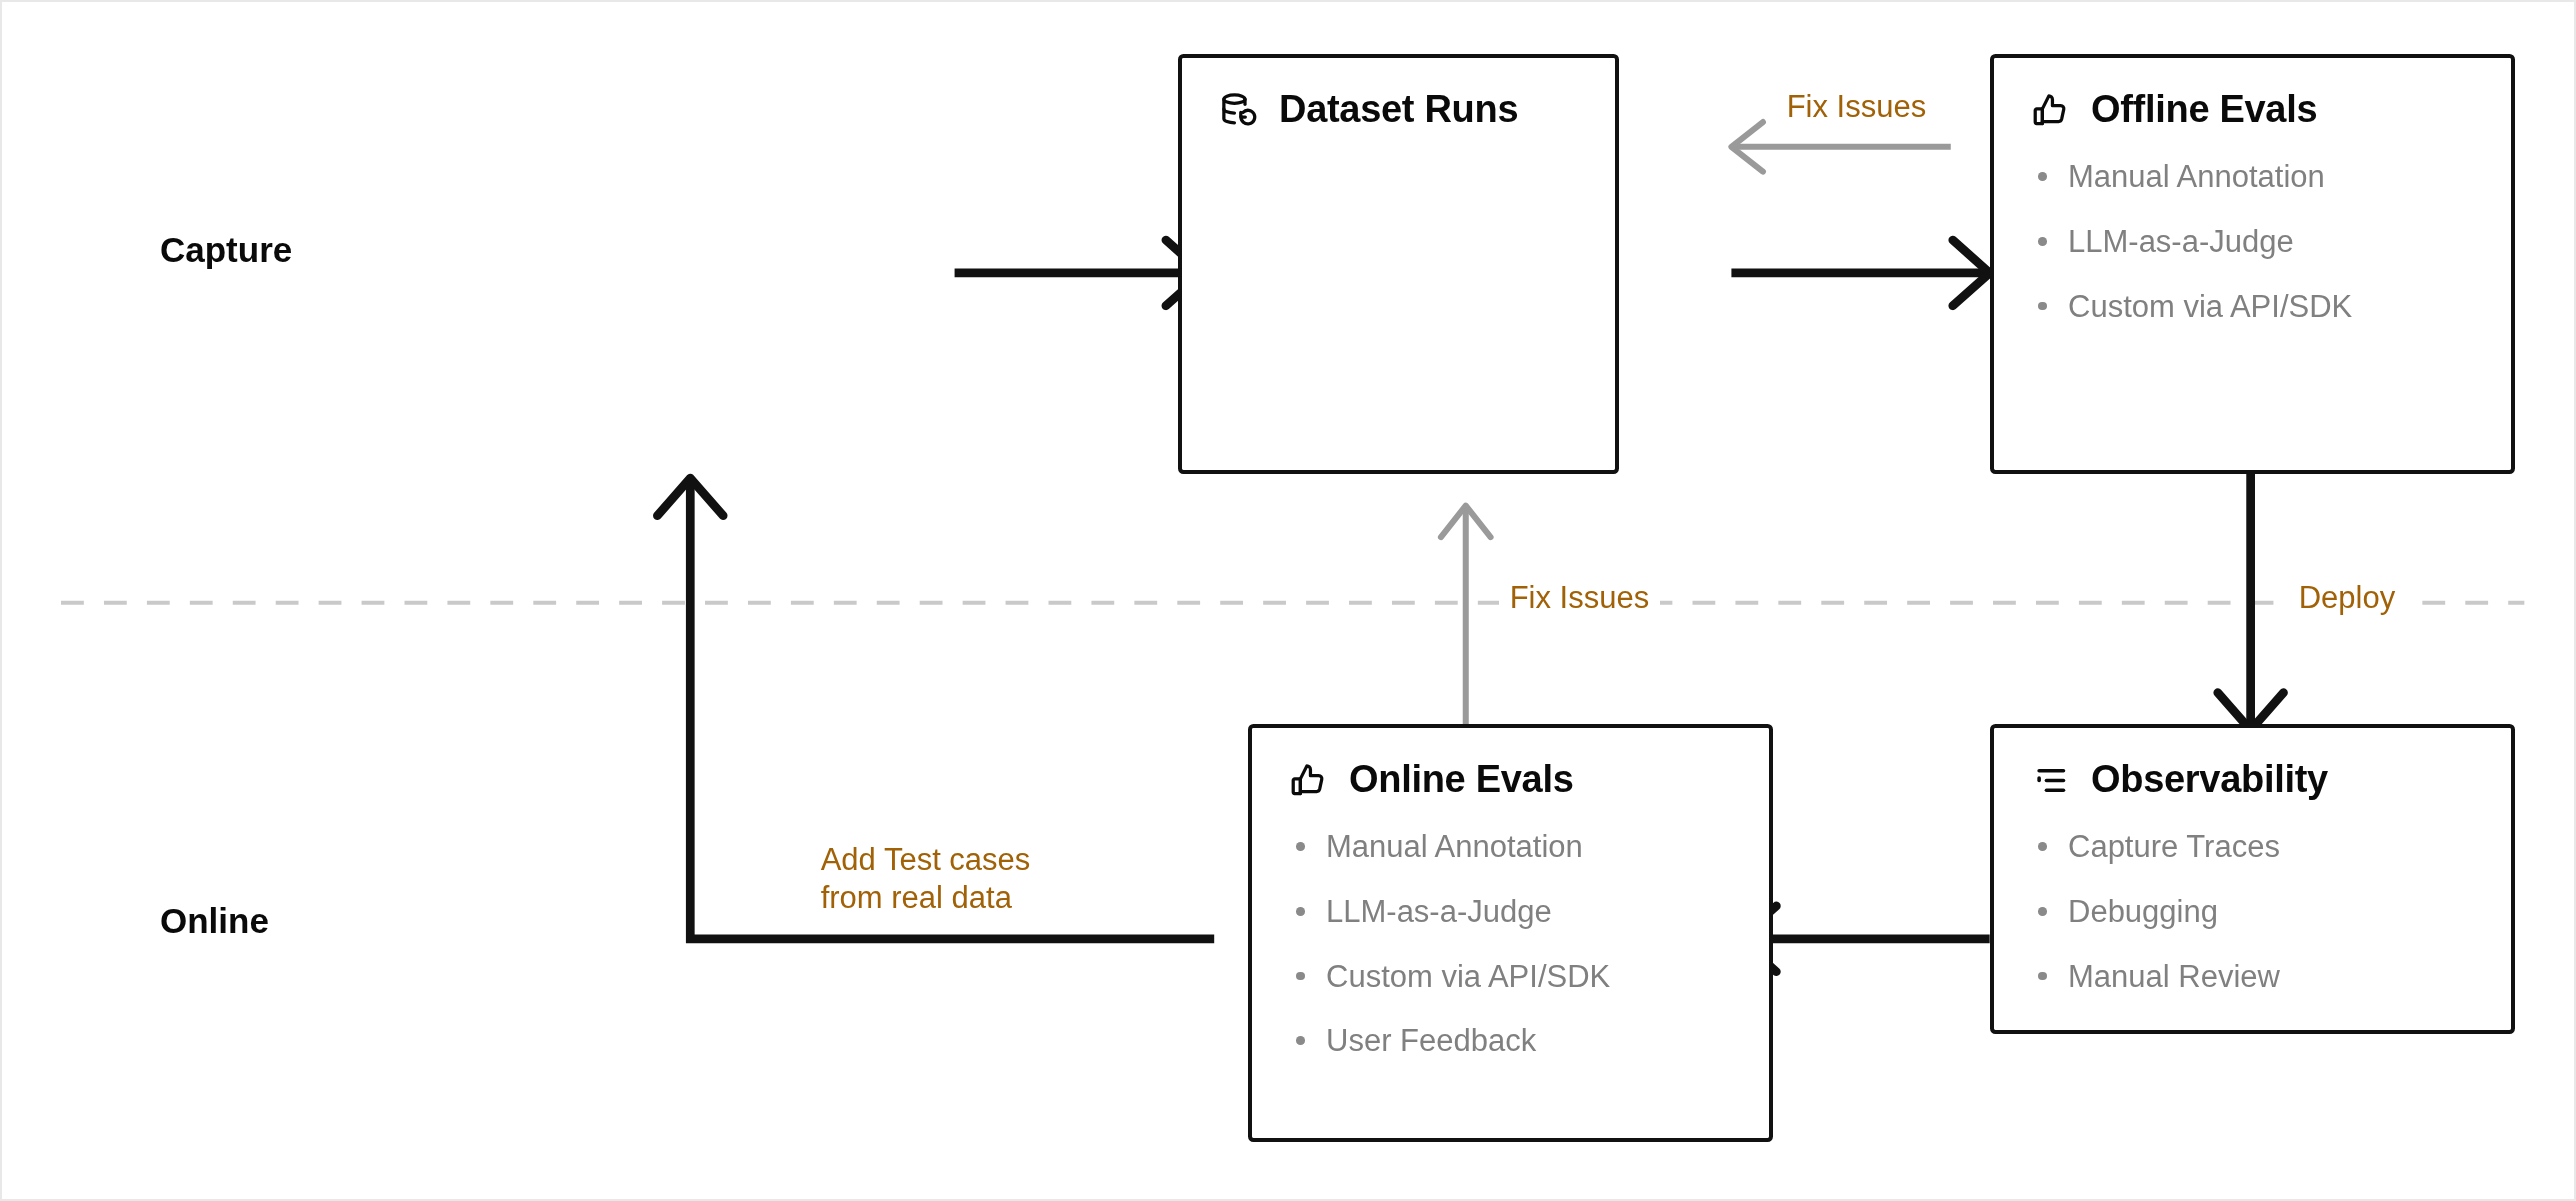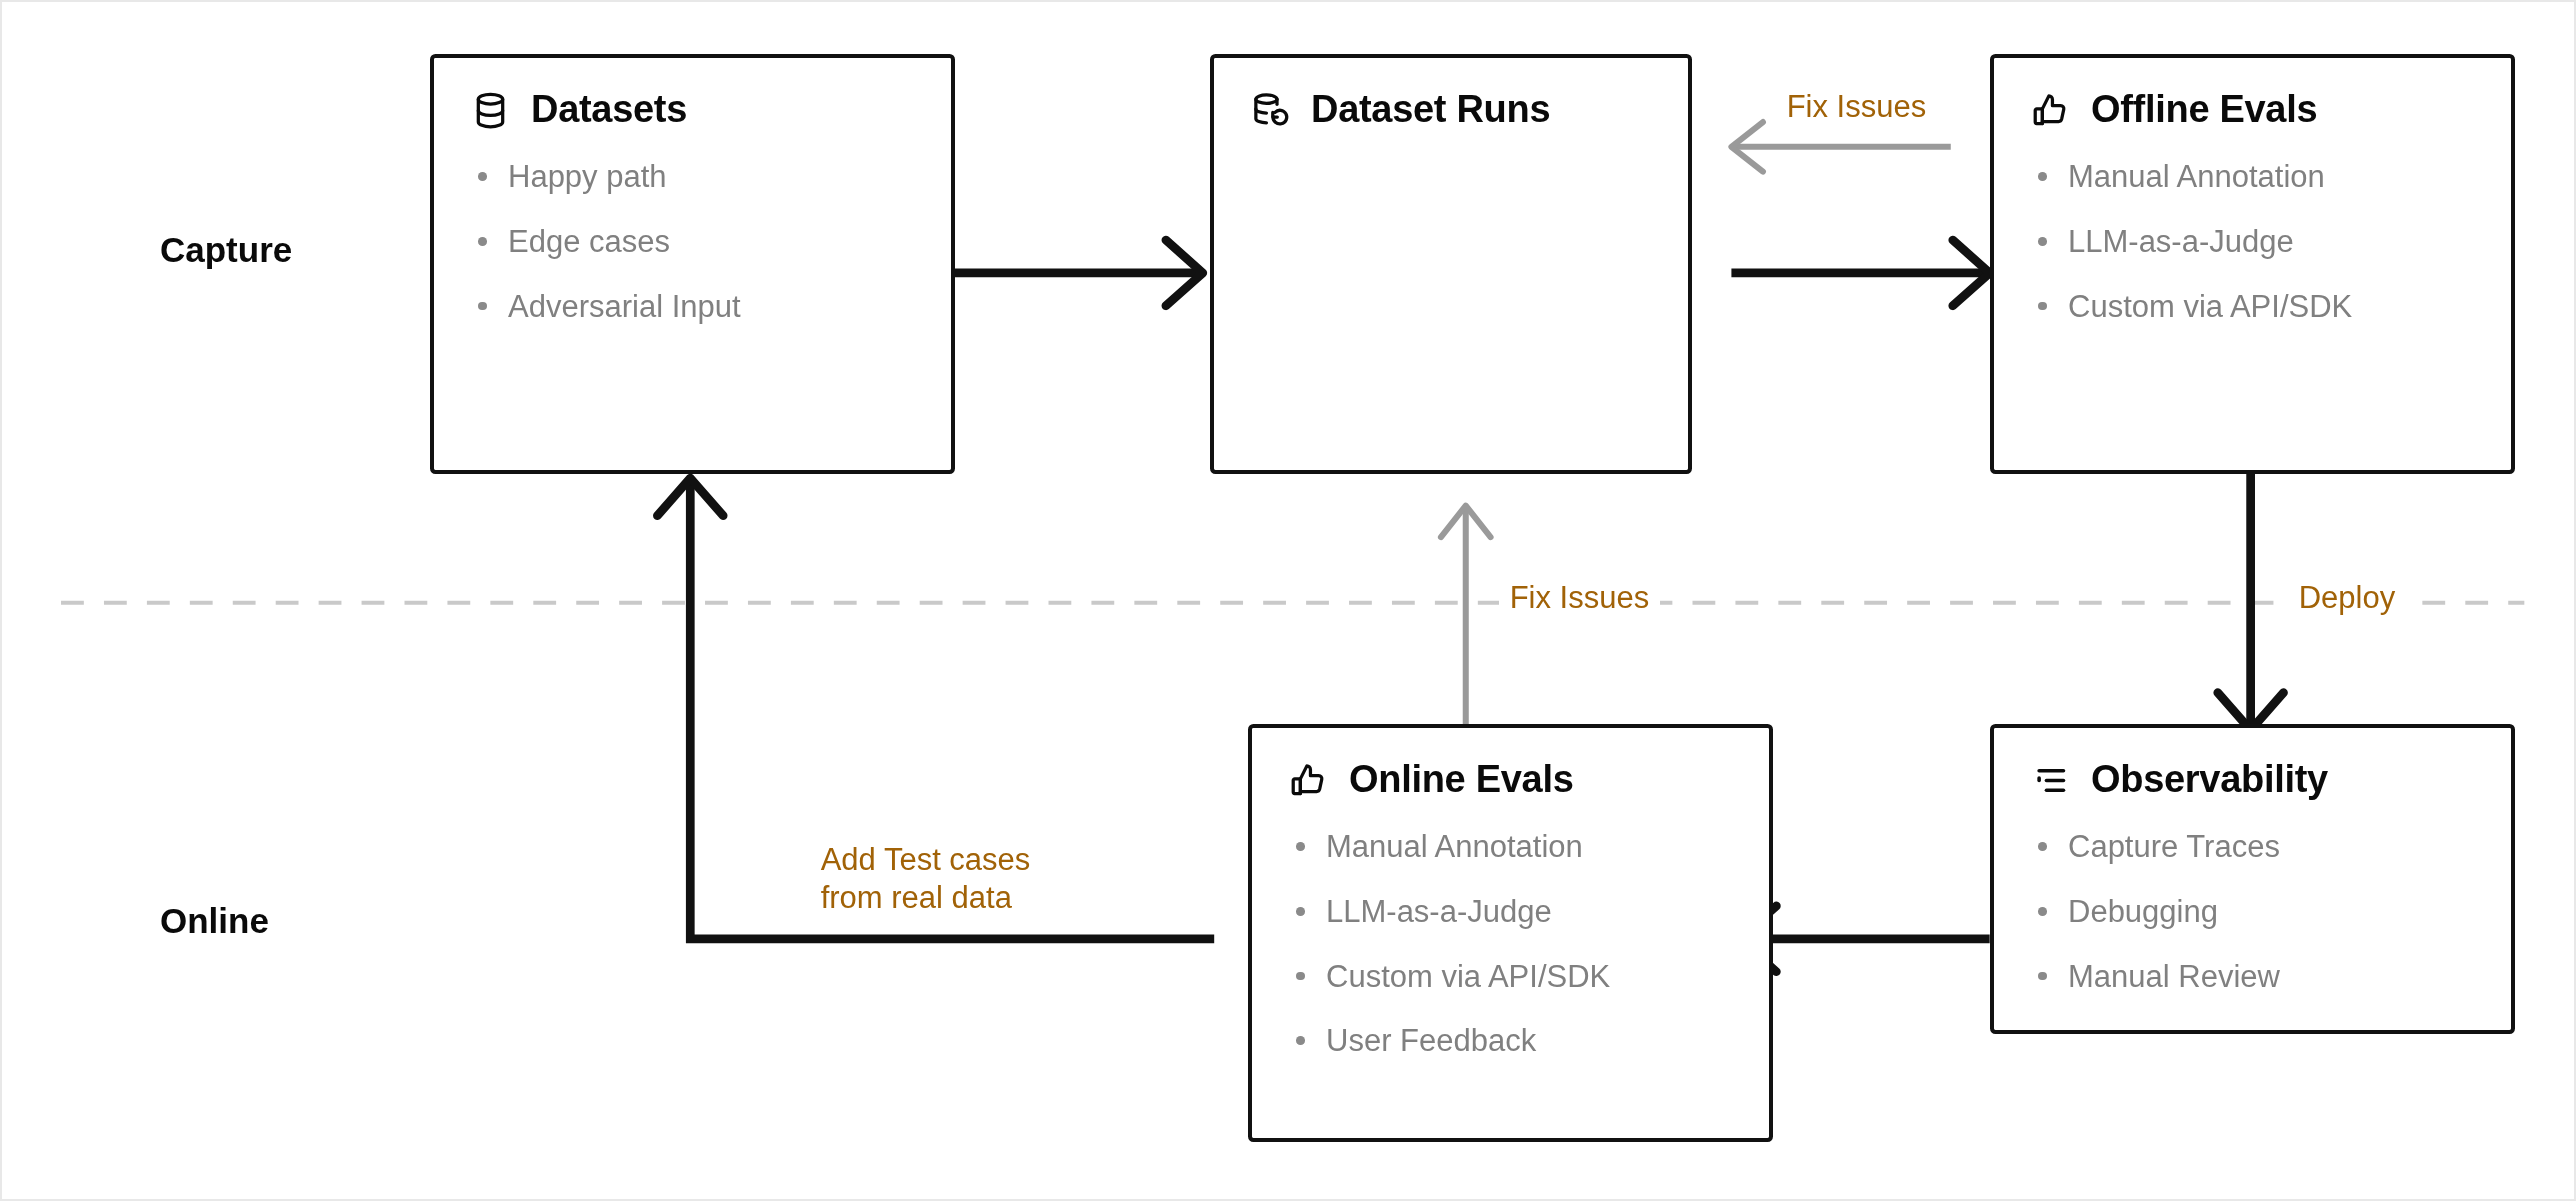--- a/index.html
+++ b/index.html
@@ -153,39 +153,22 @@
 
     <g>
       <line x1="2182" y1="1078" x2="2182" y2="756" stroke="#9a9a9a" stroke-width="9" stroke-linecap="butt"></line>
       <polyline points="2145,798 2182,751 2219,798" fill="none" stroke="#9a9a9a" stroke-width="9" stroke-linecap="round" stroke-linejoin="round"></polyline>
     </g>
   </svg>
 
   <div class="side-label" style="left:158px; top:228px;">Capture</div>
   <div class="side-label" style="left:158px; top:899px;">Online</div>
 
-  <div class="node" style="left:428px; top:52px; width:525px; height:420px;">
-    <div class="node-head">
-      <span class="node-icon">
-        <svg width="39" height="39" viewBox="0 0 24 24" fill="none" stroke="#0a0a0a" stroke-width="2" stroke-linecap="round" stroke-linejoin="round">
-          <ellipse cx="12" cy="5" rx="7.5" ry="3"></ellipse>
-          <path d="M4.5 5v14c0 1.66 3.36 3 7.5 3s7.5-1.34 7.5-3V5"></path>
-          <path d="M4.5 12c0 1.66 3.36 3 7.5 3s7.5-1.34 7.5-3"></path>
-        </svg>
-      </span>
-      <span class="node-title">Datasets</span>
-    </div>
-    <ul class="bullets">
-      <li>Happy path</li>
-      <li>Edge cases</li>
-      <li>Adversarial Input</li>
-    </ul>
-  </div>
-
-  <div class="node" style="left:1208px; top:52px; width:482px; height:420px;">
+
+  <div class="node" style="left:1176px; top:52px; width:441px; height:420px;">
     <div class="node-head">
       <span class="node-icon">
         <svg width="39" height="39" viewBox="0 0 24 24" fill="none" stroke="#0a0a0a" stroke-width="2" stroke-linecap="round" stroke-linejoin="round">
           <ellipse cx="9.5" cy="5" rx="6.5" ry="2.6"></ellipse>
           <path d="M3 5v12c0 1.44 2.91 2.6 6.5 2.6"></path>
           <path d="M3 11c0 1.44 2.91 2.6 6.5 2.6"></path>
           <path d="M16 5v3.2"></path>
           <path d="M13.4 13.2v2.8h2.8"></path>
           <path d="M13.6 15.7a4.2 4.2 0 1 0 1.2-2.6"></path>
         </svg>

